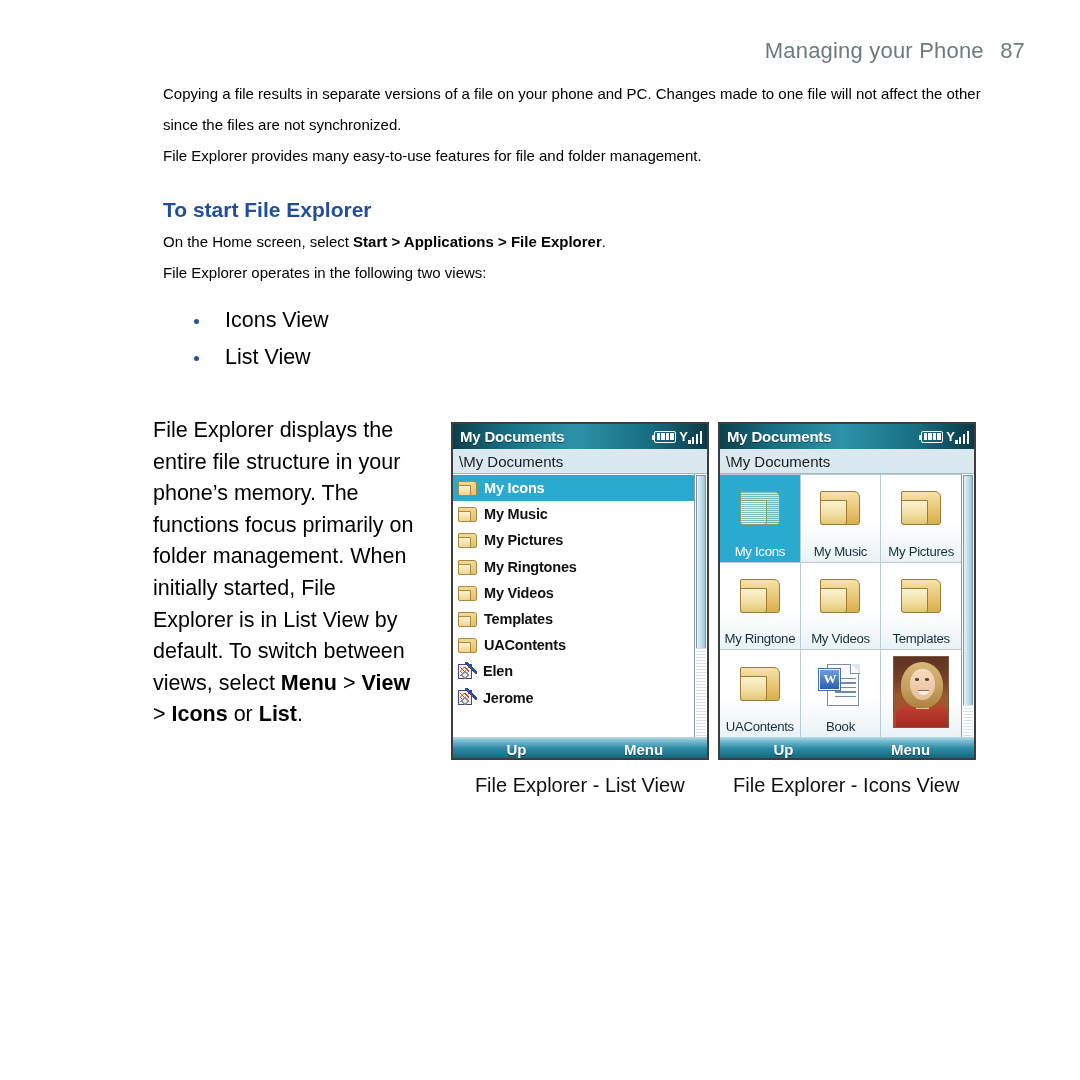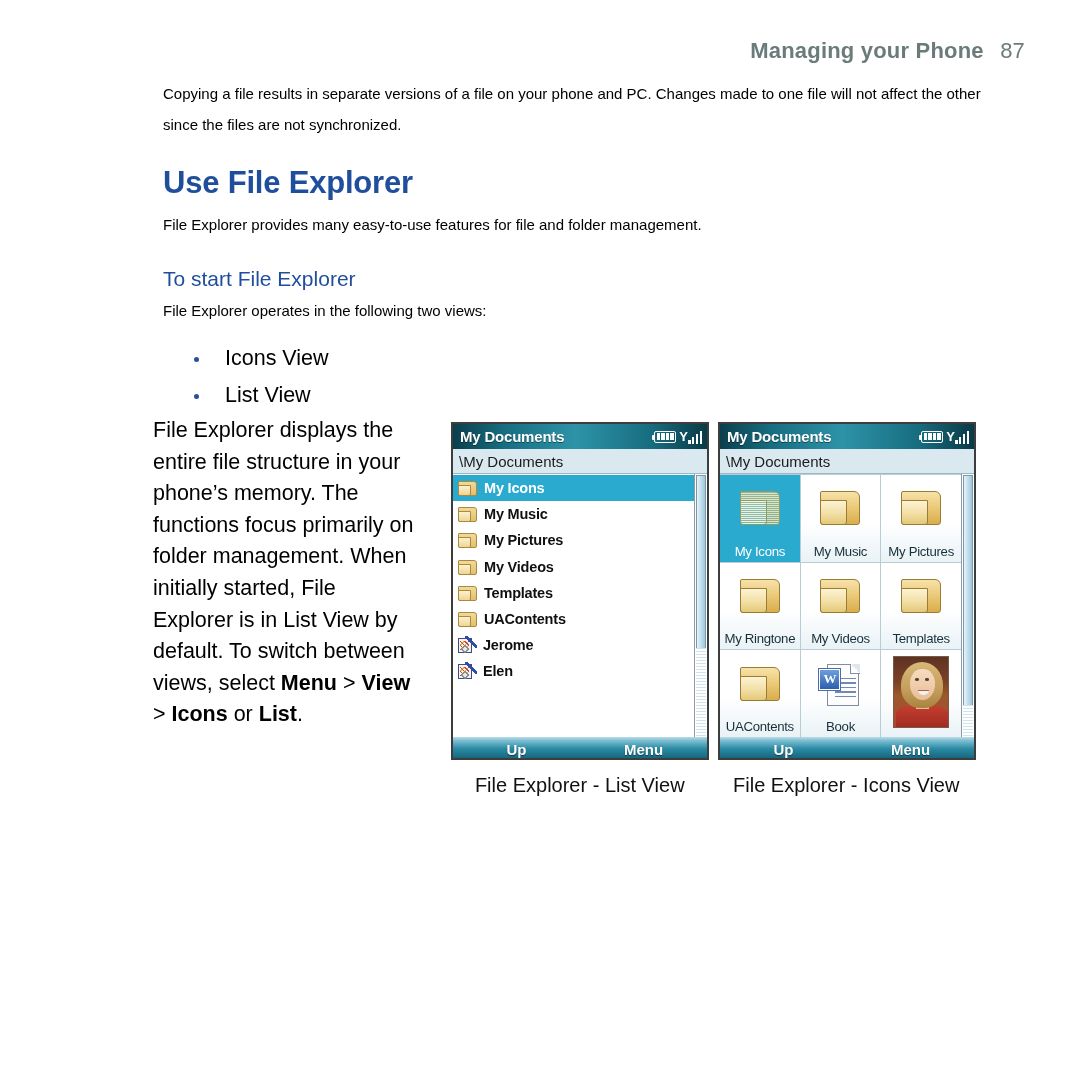--- a/index.html
+++ b/index.html
@@ -20,21 +20,21 @@
   .page-header {
     position: absolute;
     top: 38px;
     right: 55px;
     text-align: right;
     font-size: 22px;
     color: #6b7b7a;
     letter-spacing: .2px;
     white-space: nowrap;
   }
-  .page-header .hdr-title { font-weight: 700; }
+  .page-header .hdr-title { font-weight: 400; }
   .page-header .hdr-num { margin-left: 10px; }
 
   
   .content {
     position: absolute;
     left: 163px;
     top: 78px;
     width: 830px;
   }
   p.body {
@@ -48,21 +48,21 @@
   h1.section-title {
     color: #1f4e9c;
     font-size: 31px;
     font-weight: bold;
     margin: 25px 0 8px 0;
     letter-spacing: -.2px;
   }
   h2.sub-title {
     color: #1f4e9c;
     font-size: 21px;
-    font-weight: normal;
+    font-weight: bold;
     margin: 27px 0 4px 0;
   }
   .spaced { margin-top: 14px; }
   .bold { font-weight: bold; }
 
   ul.bullets {
     list-style: none;
     margin: 14px 0 0 0;
     padding: 0;
   }
@@ -516,26 +516,26 @@
 
 <div class="page-header">
   <span class="hdr-title">Managing your Phone</span>
   <span class="hdr-num">87</span>
 </div>
 
 <div class="content">
 
   <p class="body intro">Copying a file results in separate versions of a file on your phone and PC. Changes made to one file will not affect the other since the files are not synchronized.</p>
 
-  <h1 class="section-title">Use File Explorer</h1>
 
   <p class="body">File Explorer provides many easy-to-use features for file and folder management.</p>
 
   <h2 class="sub-title">To start File Explorer</h2>
 
+  <p class="body"><span>On the Home screen, select </span><span class="bold">Start &gt; Applications &gt; File Explorer</span><span>.</span></p>
 
   <p class="body spaced">File Explorer operates in the following two views:</p>
 
   <ul class="bullets">
     <li>Icons View</li>
     <li>List View</li>
   </ul>
 </div>
 
 <div class="left-col"><span>File Explorer displays the entire file structure in your phone’s memory. The functions focus primarily on folder management. When initially started, File Explorer is in List View by default. To switch between views, select </span><span class="bold">Menu</span><span> &gt; </span><span class="bold">View</span><span> &gt; </span><span class="bold">Icons</span><span> or </span><span class="bold">List</span><span>.</span></div>
@@ -587,20 +587,27 @@
         </div>
 
         <div class="row">
           <span class="folder-sm">
               <span class="back"></span>
               <span class="front"></span>
             </span>
           <span class="lbl">My Pictures</span>
         </div>
 
+        <div class="row">
+          <span class="folder-sm">
+              <span class="back"></span>
+              <span class="front"></span>
+            </span>
+          <span class="lbl">My Ringtones</span>
+        </div>
 
         <div class="row">
           <span class="folder-sm">
               <span class="back"></span>
               <span class="front"></span>
             </span>
           <span class="lbl">My Videos</span>
         </div>
 
         <div class="row">
@@ -619,31 +626,31 @@
           <span class="lbl">UAContents</span>
         </div>
 
         <div class="row">
           <span class="note-sm">
               <span class="sheet"></span>
               <span class="scribble"></span>
               <span class="pen"></span>
               <span class="pentip"></span>
             </span>
-          <span class="lbl">Jerome</span>
+          <span class="lbl">Elen</span>
         </div>
 
         <div class="row">
           <span class="note-sm">
               <span class="sheet"></span>
               <span class="scribble"></span>
               <span class="pen"></span>
               <span class="pentip"></span>
             </span>
-          <span class="lbl">Elen</span>
+          <span class="lbl">Jerome</span>
         </div>
 
 
       </div>
 
       <div class="scrollbar">
         <div class="thumb"></div>
         <div class="track-lines"></div>
       </div>
     </div>

